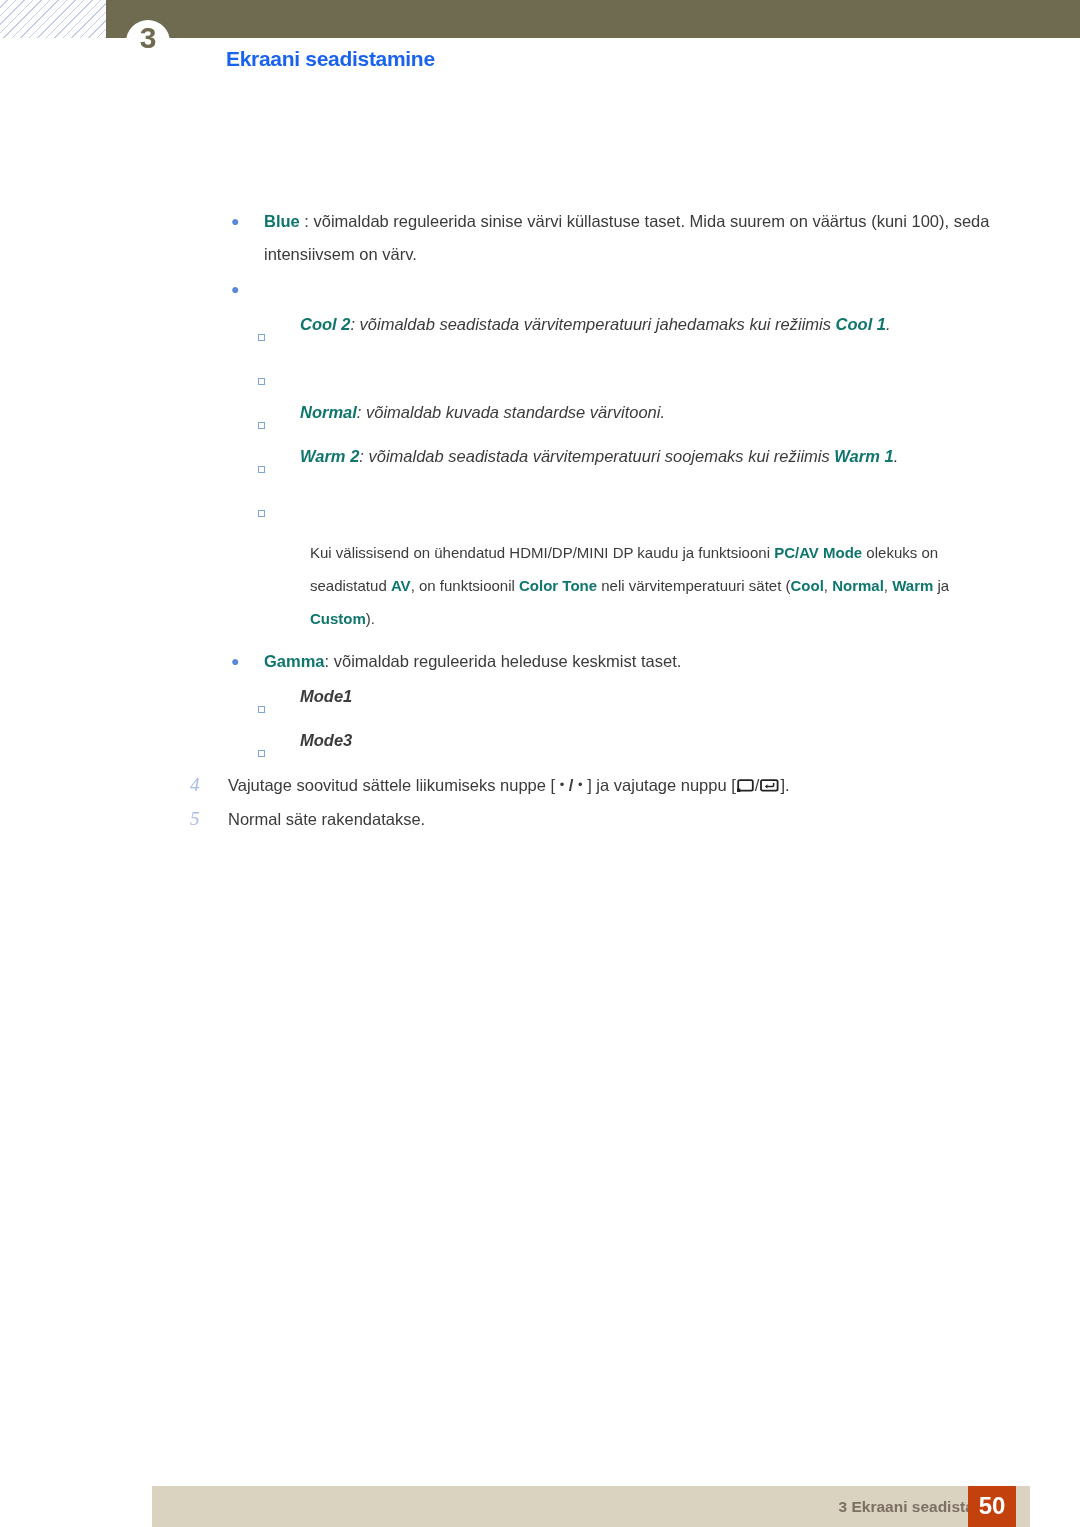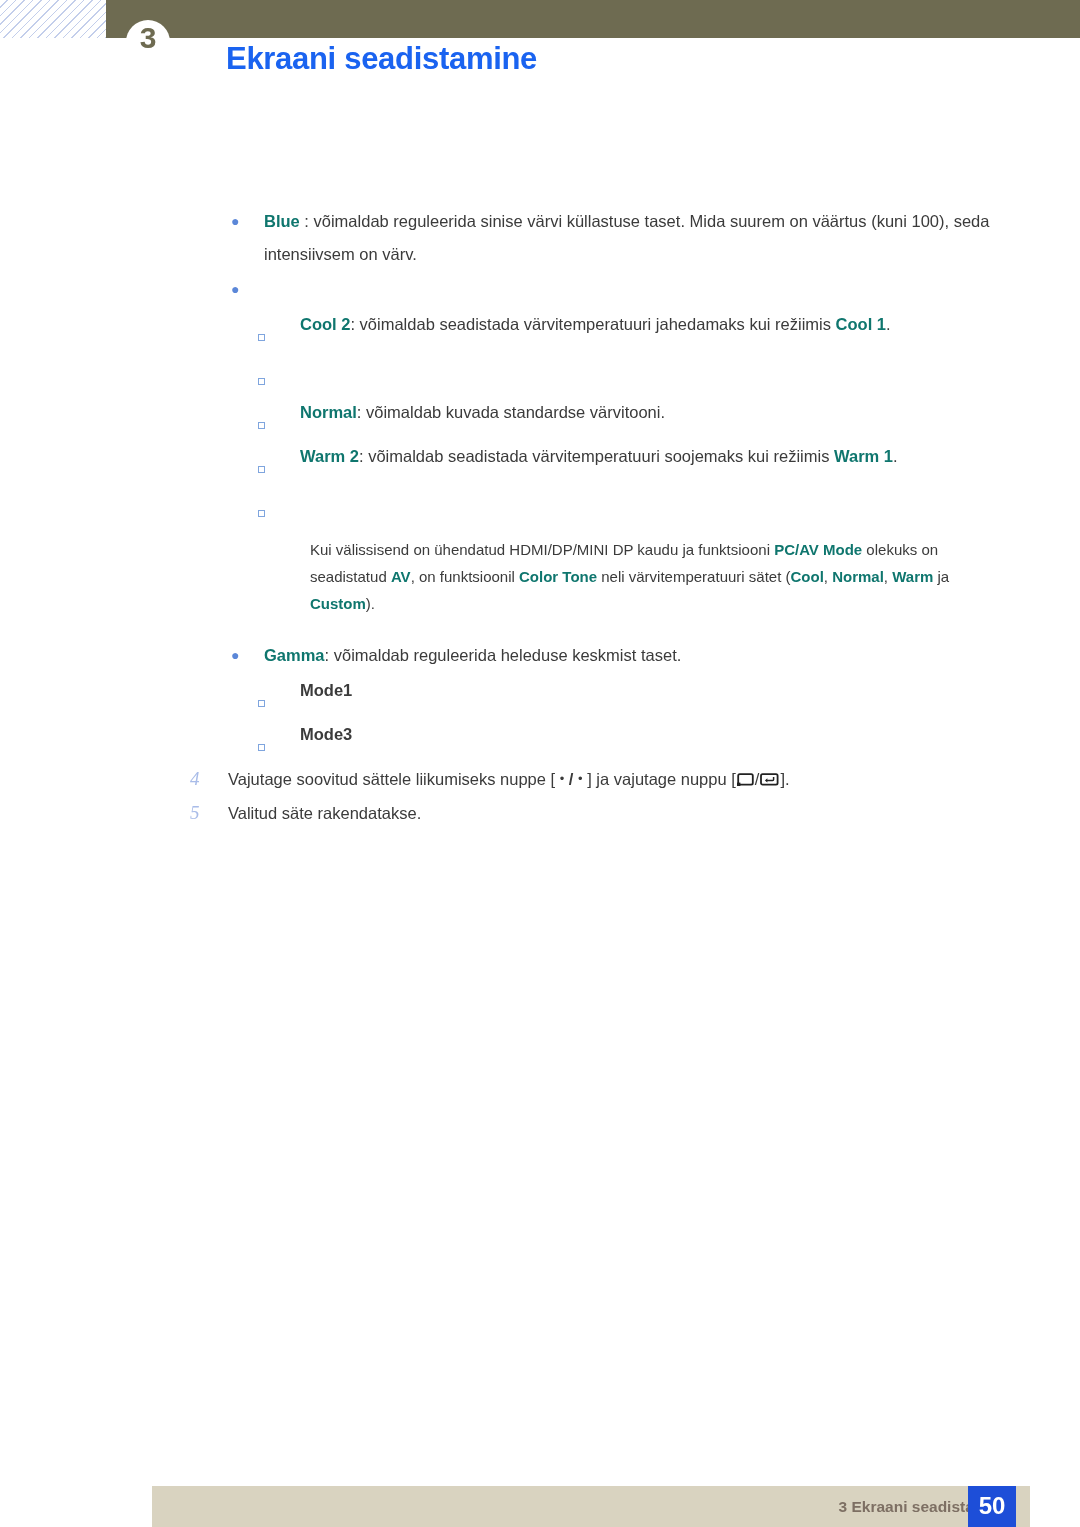--- a/index.html
+++ b/index.html
@@ -54,21 +54,21 @@
     text-align: center;
     font-size: 30px;
     font-weight: bold;
     color: #6e6b51;
     line-height: 44px;
   }
 
   .page-title {
     position: absolute;
     left: 226px; top: 38px;
-    font-size: 31px;
+    font-size: 21px;
     font-weight: bold;
     color: #1a63f0;
     letter-spacing: -0.3px;
     line-height: 42px;
   }
 
   
   .content {
     position: absolute;
     left: 0; top: 205px;
@@ -90,21 +90,21 @@
   }
   .b1 > .text {
     flex: 1 1 auto;
     max-width: 760px;
     font-size: 16.5px;
     line-height: 33px;
     color: #3b3b3b;
   }
 
   
-  .b2 { margin-left: 258px; margin-bottom: 0px; }
+  .b2 { margin-left: 258px; margin-bottom: 0px; font-style: italic; }
   .b2 > .marker {
     flex: 0 0 auto;
     width: 42px;
     line-height: 33px;
     padding-top: 11px;
   }
   .sq {
     display: inline-block;
     width: 7px; height: 7px;
     border: 1px solid #7fa5de;
@@ -116,24 +116,24 @@
     font-size: 16.5px;
     line-height: 33px;
     color: #3b3b3b;
   }
 
   
   .note {
     margin-left: 310px;
     max-width: 700px;
     font-size: 15px;
-    line-height: 27px;
+    line-height: 33px;
     color: #3b3b3b;
     margin-top: 8px;
-    margin-bottom: 22px;
+    margin-bottom: 10px;
   }
 
   
   .mode-label {
     font-size: 17px;
     font-weight: bold;
     color: #e04a10;
     line-height: 33px;
   }
 
@@ -187,21 +187,21 @@
     height: 41px;
     line-height: 41px;
     font-size: 15.5px;
     font-weight: bold;
     color: #7d6f63;
   }
   .page-num-box {
     position: absolute;
     left: 968px; top: 1486px;
     width: 48px; height: 41px;
-    background: #1d4ed8;
+    background: #c2410c;
   }
   .page-num-box span {
     display: block;
     width: 48px; height: 41px;
     line-height: 40px;
     text-align: center;
     font-size: 24px;
     font-weight: bold;
     color: #ffffff;
   }
@@ -278,21 +278,21 @@
               <rect x="0" y="9.6" width="3.4" height="3.4" fill="#222"></rect>
             </svg></span><span>/</span><span class="glyph"><svg width="19" height="14" viewBox="0 0 19 14">
               <rect x="1" y="1.2" width="16.6" height="10.4" rx="1.6" fill="none" stroke="#222" stroke-width="1.8"></rect>
               <path d="M13.6 4.1 v2.3 a1 1 0 0 1 -1 1 H6.4" fill="none" stroke="#222" stroke-width="1.5"></path>
               <path d="M7.4 5.3 L4.9 7.4 L7.4 9.4 Z" fill="#222"></path>
             </svg></span><span>].</span></span>
     </div>
 
     <div class="step">
       <span class="num">5</span>
-      <span class="text">Valitud säte rakendatakse.</span>
+      <span class="text">Normal säte rakendatakse.</span>
     </div>
 
   </div>
 
   <div class="footer-bar"></div>
   <div class="footer-text">3 Ekraani seadistamine</div>
   <div class="page-num-box">
     <span>50</span>
   </div>
 

